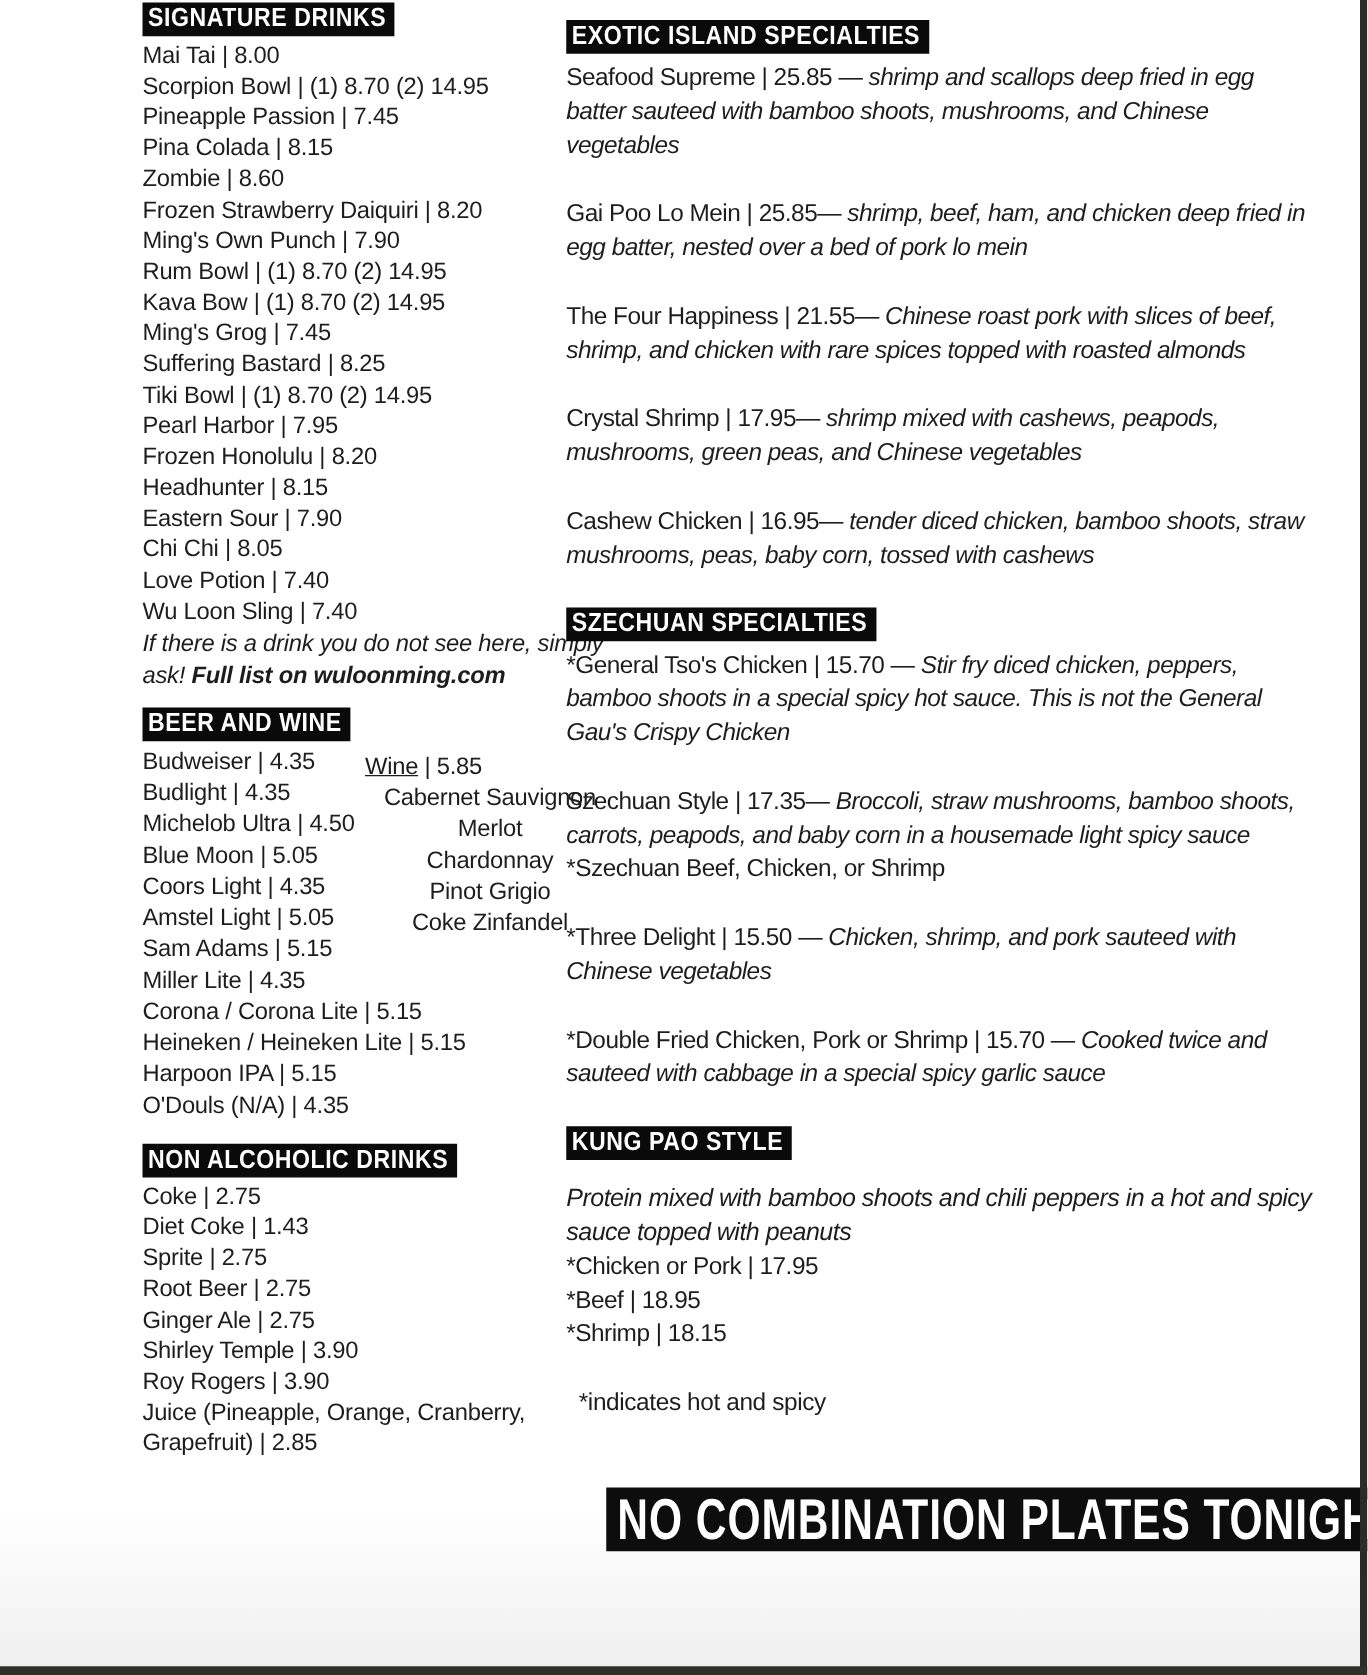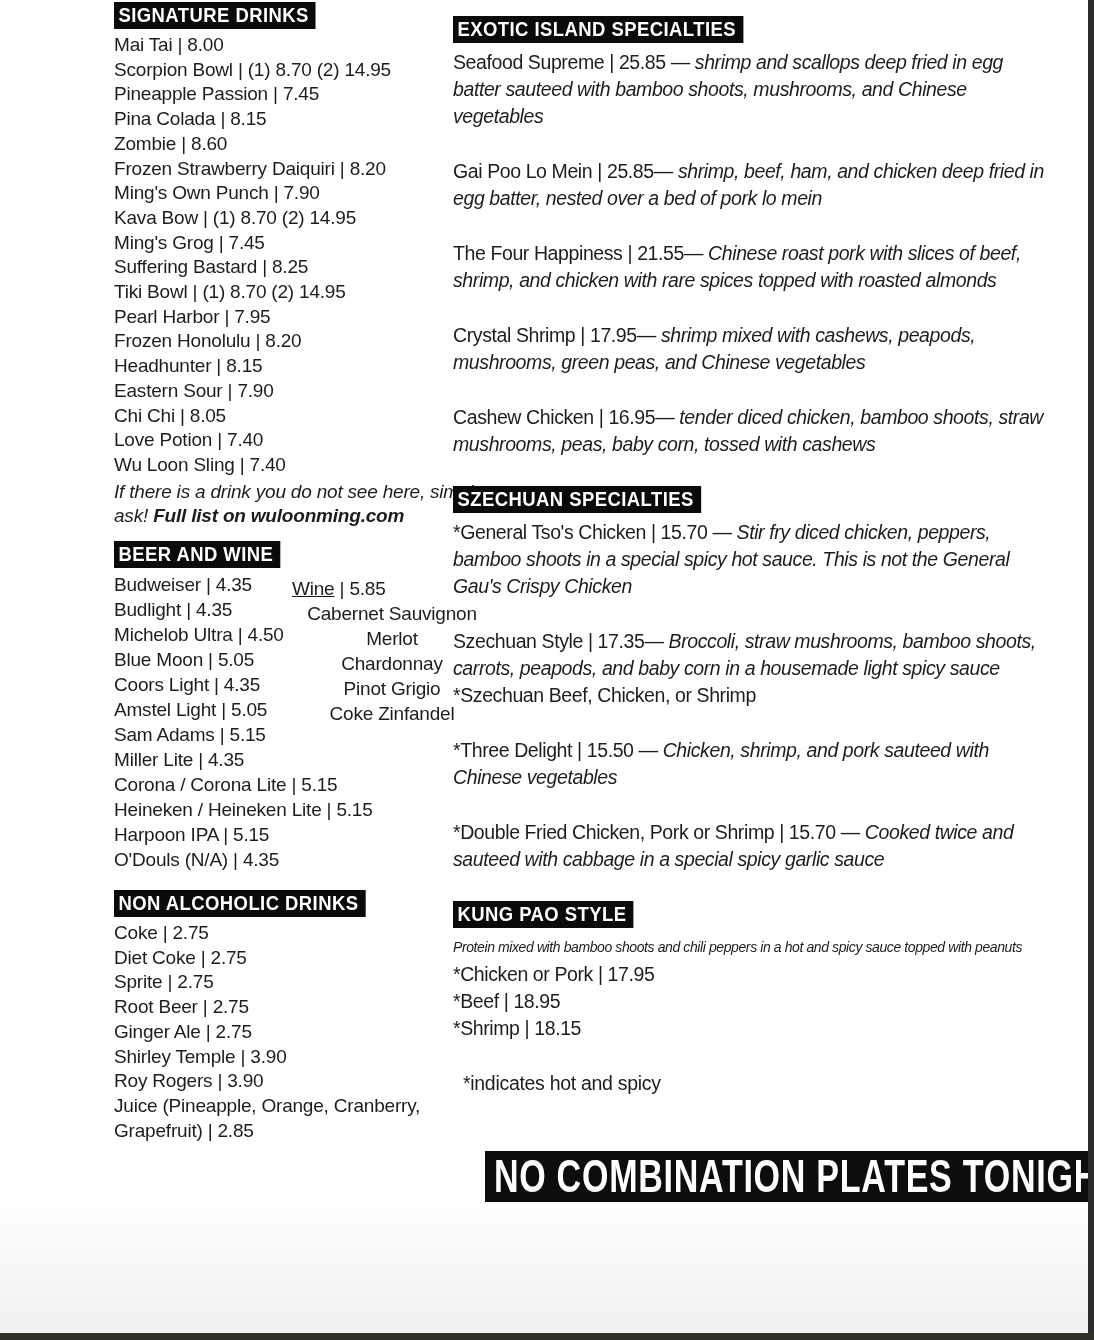--- a/index.html
+++ b/index.html
@@ -33,21 +33,21 @@
 
   .note{font-size:19px;line-height:24.7px;font-style:italic;margin-top:2px;letter-spacing:-.2px;}
   .note b{font-style:italic;}
 
   .dishes{margin-top:6px;}
   .dish{font-size:19.5px;line-height:27px;letter-spacing:-.4px;margin:0 0 28px 0;}
   .dish-lead{font-style:normal;}
   .dish-desc{font-style:italic;}
   .dish-extra{display:block;font-style:normal;}
 
-  .kp-intro{font-size:14px;line-height:27px;font-style:italic;letter-spacing:-.4px;margin-top:6px;}
+  .kp-intro{font-size:20px;line-height:27px;font-style:italic;letter-spacing:-.4px;margin-top:18px;}
   .kp-list .line{font-size:19.5px;line-height:27px;letter-spacing:-.4px;}
 
   .footnote{font-size:19.5px;letter-spacing:-.3px;margin-top:30px;padding-left:10px;}
 
   .banner{display:inline-block;margin-top:56px;margin-left:32px;background:var(--banner_bg);
     color:#fff;font-weight:700;font-size:46px;line-height:44px;padding:3px 12px 4px 12px;
     letter-spacing:1px;transform:scaleX(.74);transform-origin:left center;white-space:nowrap;}
 </style>
 </head>
 <body>
@@ -59,20 +59,21 @@
     <section>
       <div class="sec-heading">SIGNATURE DRINKS</div>
       <div class="list">
           <div class="line">Mai Tai | 8.00</div>
           <div class="line">Scorpion Bowl | (1) 8.70 (2) 14.95</div>
           <div class="line">Pineapple Passion | 7.45</div>
           <div class="line">Pina Colada | 8.15</div>
           <div class="line">Zombie | 8.60</div>
           <div class="line">Frozen Strawberry Daiquiri | 8.20</div>
           <div class="line">Ming's Own Punch | 7.90</div>
+          <div class="line">Rum Bowl | (1) 8.70 (2) 14.95</div>
           <div class="line">Kava Bow | (1) 8.70 (2) 14.95</div>
           <div class="line">Ming's Grog | 7.45</div>
           <div class="line">Suffering Bastard | 8.25</div>
           <div class="line">Tiki Bowl | (1) 8.70 (2) 14.95</div>
           <div class="line">Pearl Harbor | 7.95</div>
           <div class="line">Frozen Honolulu | 8.20</div>
           <div class="line">Headhunter | 8.15</div>
           <div class="line">Eastern Sour | 7.90</div>
           <div class="line">Chi Chi | 8.05</div>
           <div class="line">Love Potion | 7.40</div>
@@ -108,21 +109,21 @@
               <div class="line">Coke Zinfandel</div>
             </div>
         </div>
       </div>
     </section>
 
     <section>
       <div class="sec-heading hgap-md">NON ALCOHOLIC DRINKS</div>
       <div class="list">
           <div class="line">Coke | 2.75</div>
-          <div class="line">Diet Coke | 2.75</div>
+          <div class="line">Diet Coke | 1.43</div>
           <div class="line">Sprite | 2.75</div>
           <div class="line">Root Beer | 2.75</div>
           <div class="line">Ginger Ale | 2.75</div>
           <div class="line">Shirley Temple | 3.90</div>
           <div class="line">Roy Rogers | 3.90</div>
           <div class="line">Juice (Pineapple, Orange, Cranberry, Grapefruit) | 2.85</div>
         </div>
     </section>
 
   </div>

